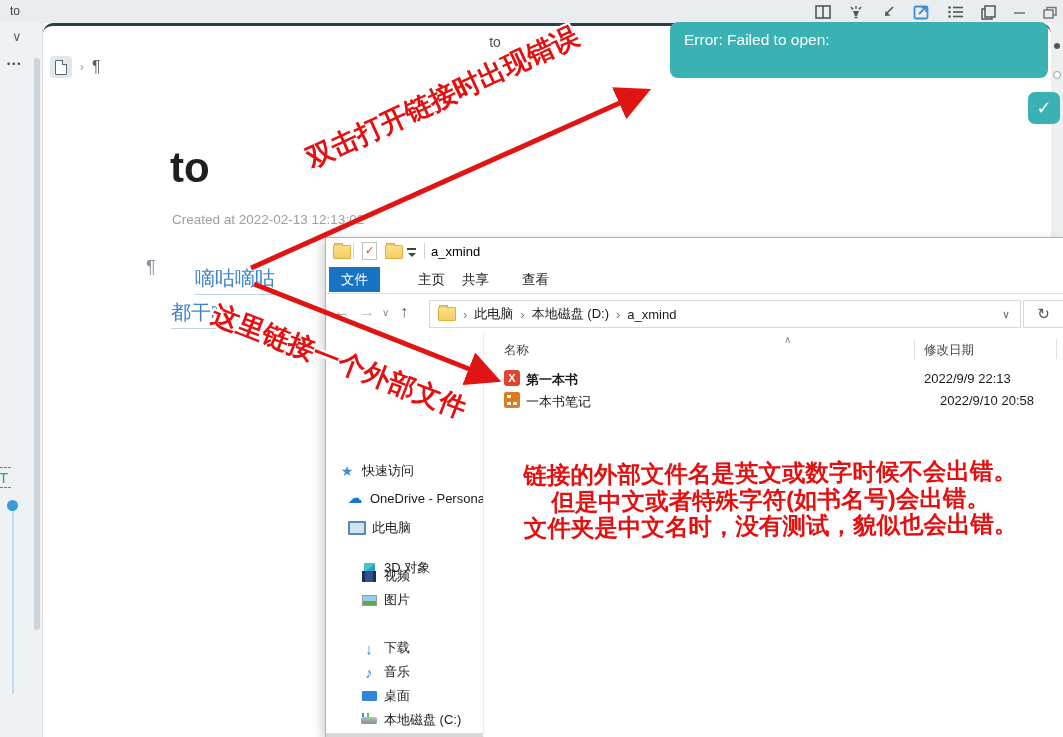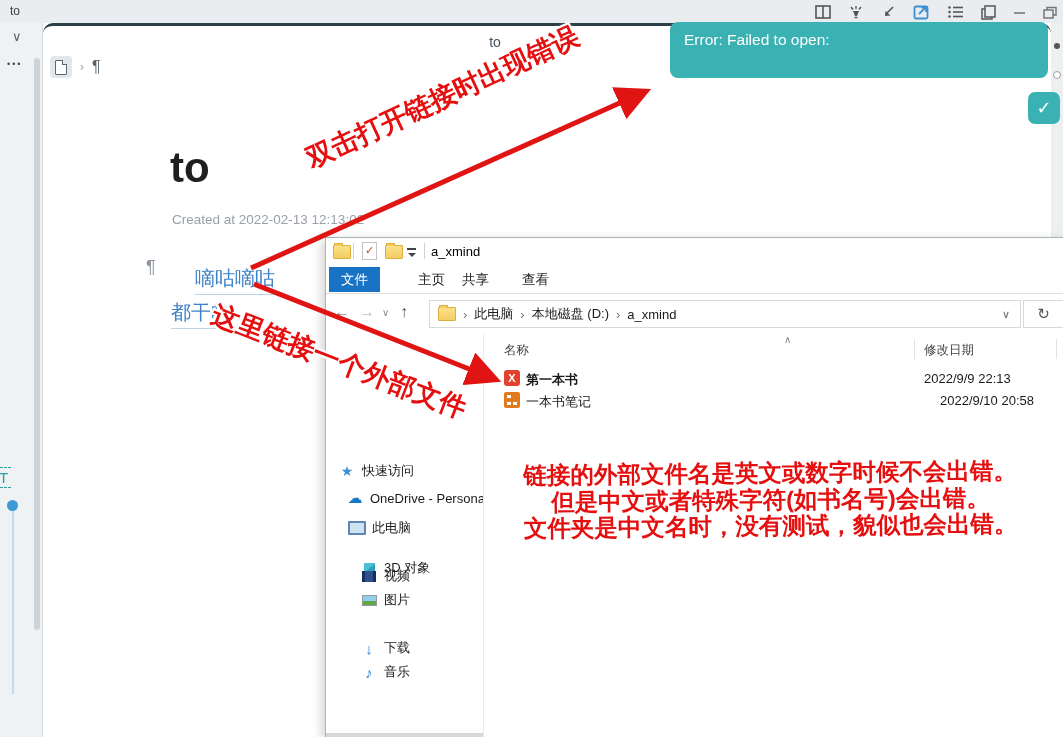--- a/index.html
+++ b/index.html
@@ -270,20 +270,32 @@
           <span>图片</span>
         </div>
       <div class="sitem" style="top:303px;padding-left:34px;">
           <span class="sico g-down">↓</span>
           <span>下载</span>
         </div>
       <div class="sitem" style="top:327px;padding-left:34px;">
           <span class="sico g-music">♪</span>
           <span>音乐</span>
         </div>
+      <div class="sitem" style="top:351px;padding-left:34px;">
+          <span class="sico">
+            <span class="i-desktop"></span>
+          </span>
+          <span>桌面</span>
+        </div>
+      <div class="sitem" style="top:375px;padding-left:34px;">
+          <span class="sico">
+            <span class="i-drive c"></span>
+          </span>
+          <span>本地磁盘 (C:)</span>
+        </div>
       <div class="sitem sel" style="top:399px;padding-left:34px;">
           <span class="sico"></span>
           <span>本地磁盘 (D:)</span>
         </div>
 
     </div>
 
     <div class="ex-files">
       <div class="fsort">∧</div>
       <div class="fhead" style="left:20px;">名称</div>

